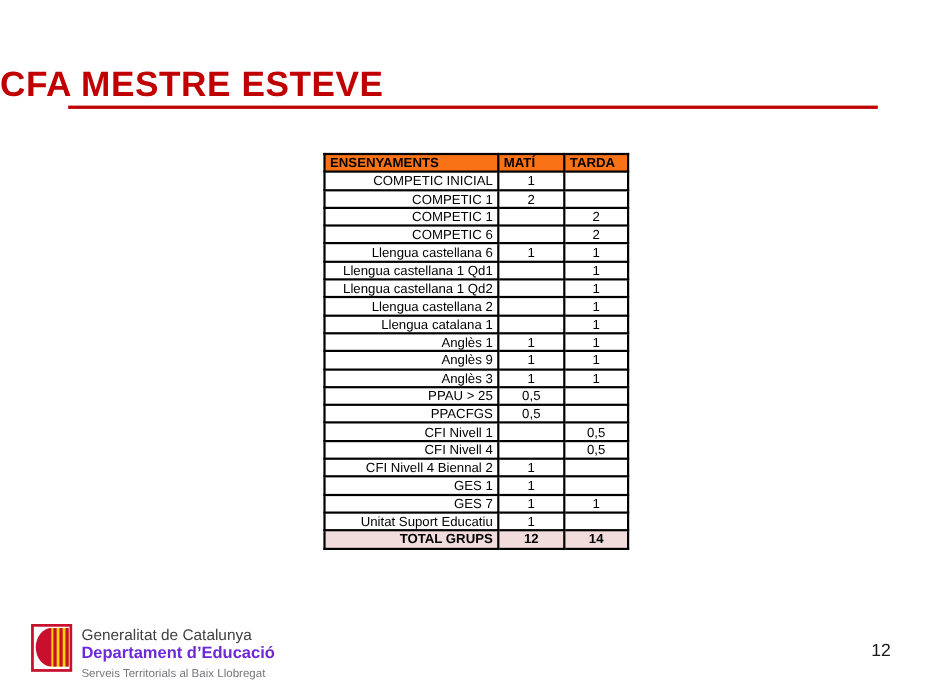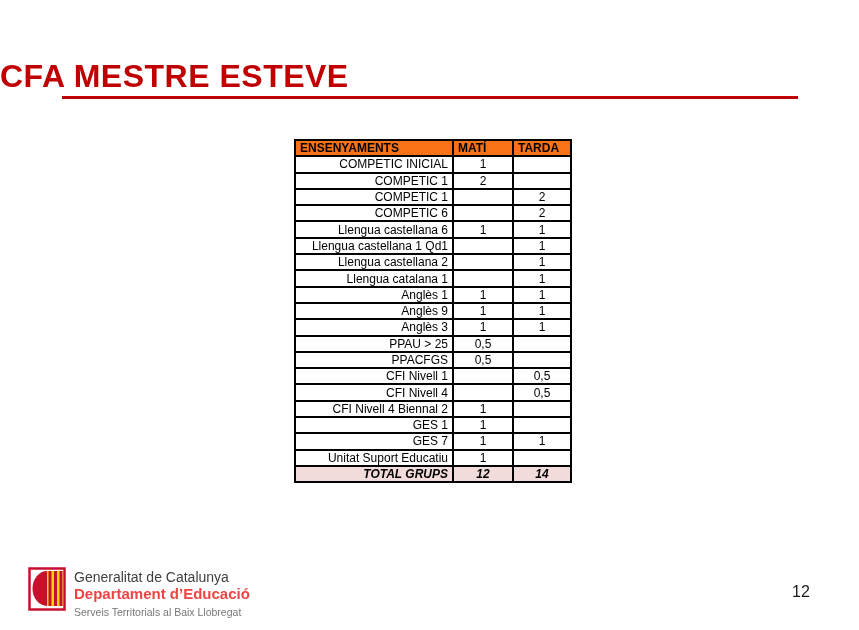--- a/index.html
+++ b/index.html
@@ -53,37 +53,36 @@
     background: #f97316;
     font-weight: bold;
   }
   .grups-table thead th.c-name { text-align: left; }
   .grups-table thead th.c-num { text-align: left; }
   .grups-table td.c-name { text-align: right; }
   .grups-table td.c-num { text-align: center; }
   .grups-table tr.total-row td {
     background: #F2DCDB;
     font-weight: bold;
-    font-style: italic;
   }
 
   
   .footer-brand {
     position: absolute;
     left: 28px; top: 567px;
     display: flex;
     align-items: flex-start;
   }
   .brand-icon { flex: 0 0 auto; }
   .brand-text { margin-left: 8px; padding-top: 2px; }
   .brand-line1 {
     font-size: 14px; color: #3f3f41; line-height: 16px;
   }
   .brand-line2 {
-    font-size: 15px; font-weight: bold; color: #ef4444; line-height: 17px;
+    font-size: 15px; font-weight: bold; color: #6d28d9; line-height: 17px;
   }
   .brand-line3 {
     font-size: 10.5px; color: #77787b; margin-top: 4px;
   }
 
   
   .page-number {
     position: absolute;
     left: 784px; top: 583px;
     width: 34px;
@@ -133,20 +132,25 @@
         <td class="c-num"></td>
         <td class="c-num">2</td>
       </tr>
       <tr>
         <td class="c-name">Llengua castellana 6</td>
         <td class="c-num">1</td>
         <td class="c-num">1</td>
       </tr>
       <tr>
         <td class="c-name">Llengua castellana 1 Qd1</td>
+        <td class="c-num"></td>
+        <td class="c-num">1</td>
+      </tr>
+      <tr>
+        <td class="c-name">Llengua castellana 1 Qd2</td>
         <td class="c-num"></td>
         <td class="c-num">1</td>
       </tr>
       <tr>
         <td class="c-name">Llengua castellana 2</td>
         <td class="c-num"></td>
         <td class="c-num">1</td>
       </tr>
       <tr>
         <td class="c-name">Llengua catalana 1</td>

